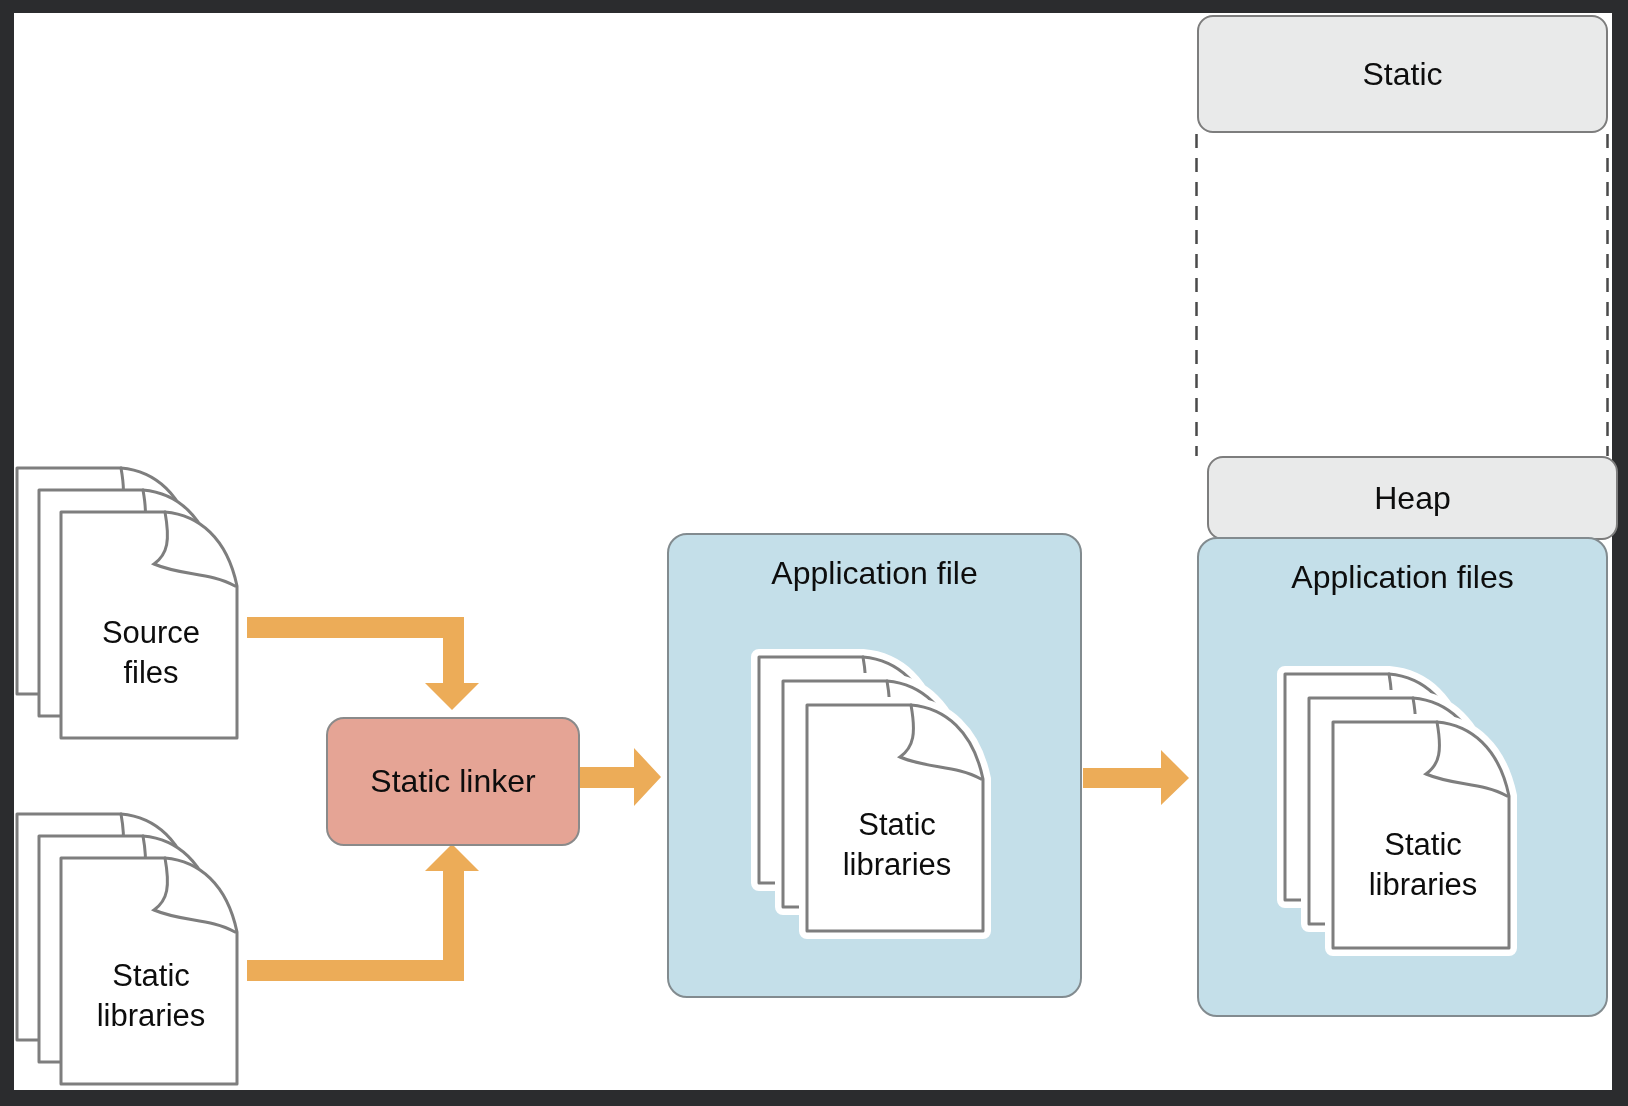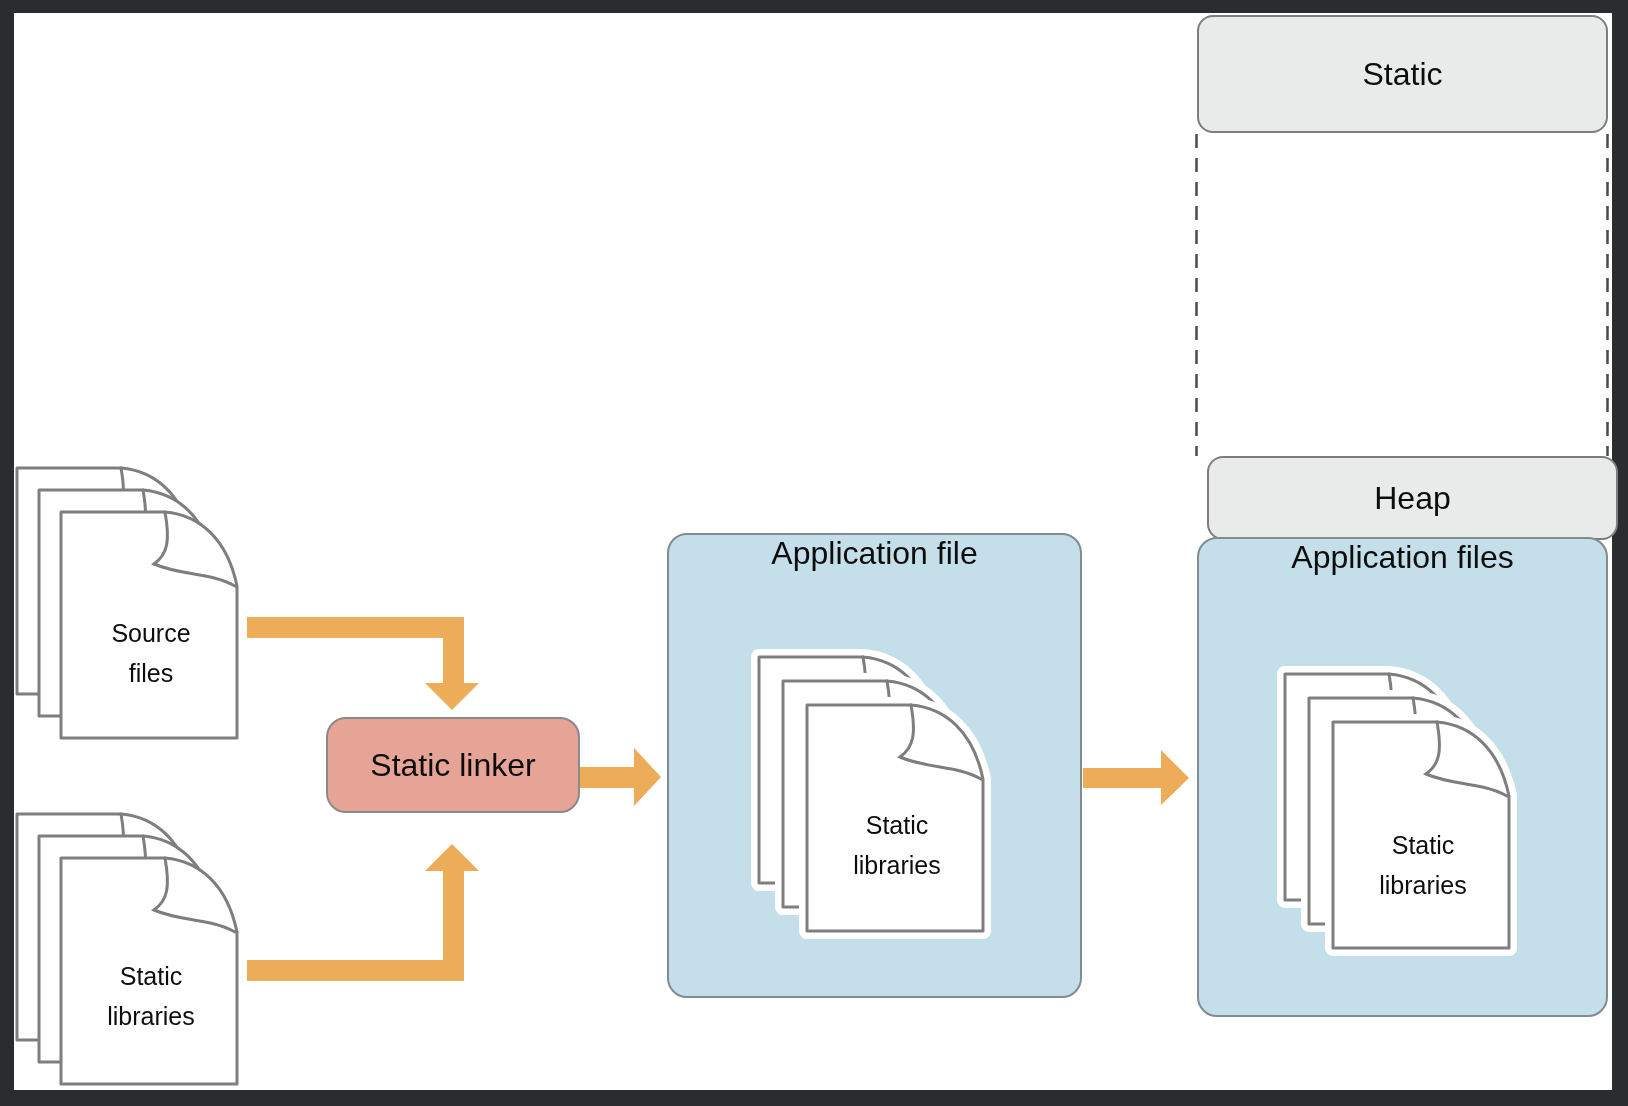--- a/index.html
+++ b/index.html
@@ -22,33 +22,33 @@
   .box{position:absolute;box-sizing:border-box;z-index:2;}
   .box-gray{
     background:var(--box-gray);border:2px solid var(--outline-gray);
     border-radius:16px;display:flex;align-items:center;justify-content:center;
     font-size:32px;
   }
   .box-blue{
     background:var(--box-blue);border:2px solid #828b8f;
     border-radius:20px;text-align:center;
   }
-  .box-blue .title{font-size:32px;}
+  .box-blue .title{padding-top:20px;font-size:32px;}
   .box-pink{
     background:var(--box-pink);border:2px solid #8a8a8a;
     border-radius:18px;display:flex;align-items:center;justify-content:center;
     font-size:32px;
   }
   .doc-stack{position:absolute;z-index:3;overflow:visible;}
   .page{fill:#ffffff;stroke:var(--doc-stroke);stroke-width:3;stroke-linejoin:round;}
   .flap{fill:none;stroke:var(--doc-stroke);stroke-width:3;stroke-linecap:round;}
   .halo{fill:#ffffff;stroke:#ffffff;stroke-width:16;stroke-linejoin:round;}
   .doc-label{
     position:absolute;width:180px;z-index:4;text-align:center;
-    font-size:25px;line-height:40px;white-space:pre-line;
+    font-size:31px;line-height:40px;white-space:pre-line;
   }
   .arrow{fill:var(--arrow-orange);stroke:none;}
   .dash{stroke:var(--dash-gray);stroke-width:2.5;stroke-dasharray:14 10;fill:none;}
 </style>
 </head>
 <body>
 
 <div class="canvas">
 
   <svg class="overlay" width="1598" height="1077" viewBox="0 0 1598 1077">
@@ -69,21 +69,21 @@
   </div>
 
   <div class="box box-blue" style="left:1183px;top:524px;width:411px;height:480px;">
     <div class="title">Application files</div>
   </div>
 
   <div class="box box-blue" style="left:653px;top:520px;width:415px;height:465px;">
     <div class="title">Application file</div>
   </div>
 
-  <div class="box box-pink" style="left:312px;top:704px;width:254px;height:96px;border-radius:20px;">
+  <div class="box box-pink" style="left:312px;top:704px;width:254px;height:129px;">
     <span>Static linker</span>
   </div>
 
   <svg class="doc-stack" style="left:1px;top:453px;" width="230" height="278" viewBox="0 0 230 278">
     <g transform="translate(2,2)">
       <path class="page" d="M0,0 H104 C138,3 166,26 176,74 V226 H0 Z"></path>
       <path class="flap" d="M104,0 C109,28 107,42 93,52 C121,64 149,60 174,74"></path>
     </g>
     <g transform="translate(24,24)">
       <path class="page" d="M0,0 H104 C138,3 166,26 176,74 V226 H0 Z"></path>

